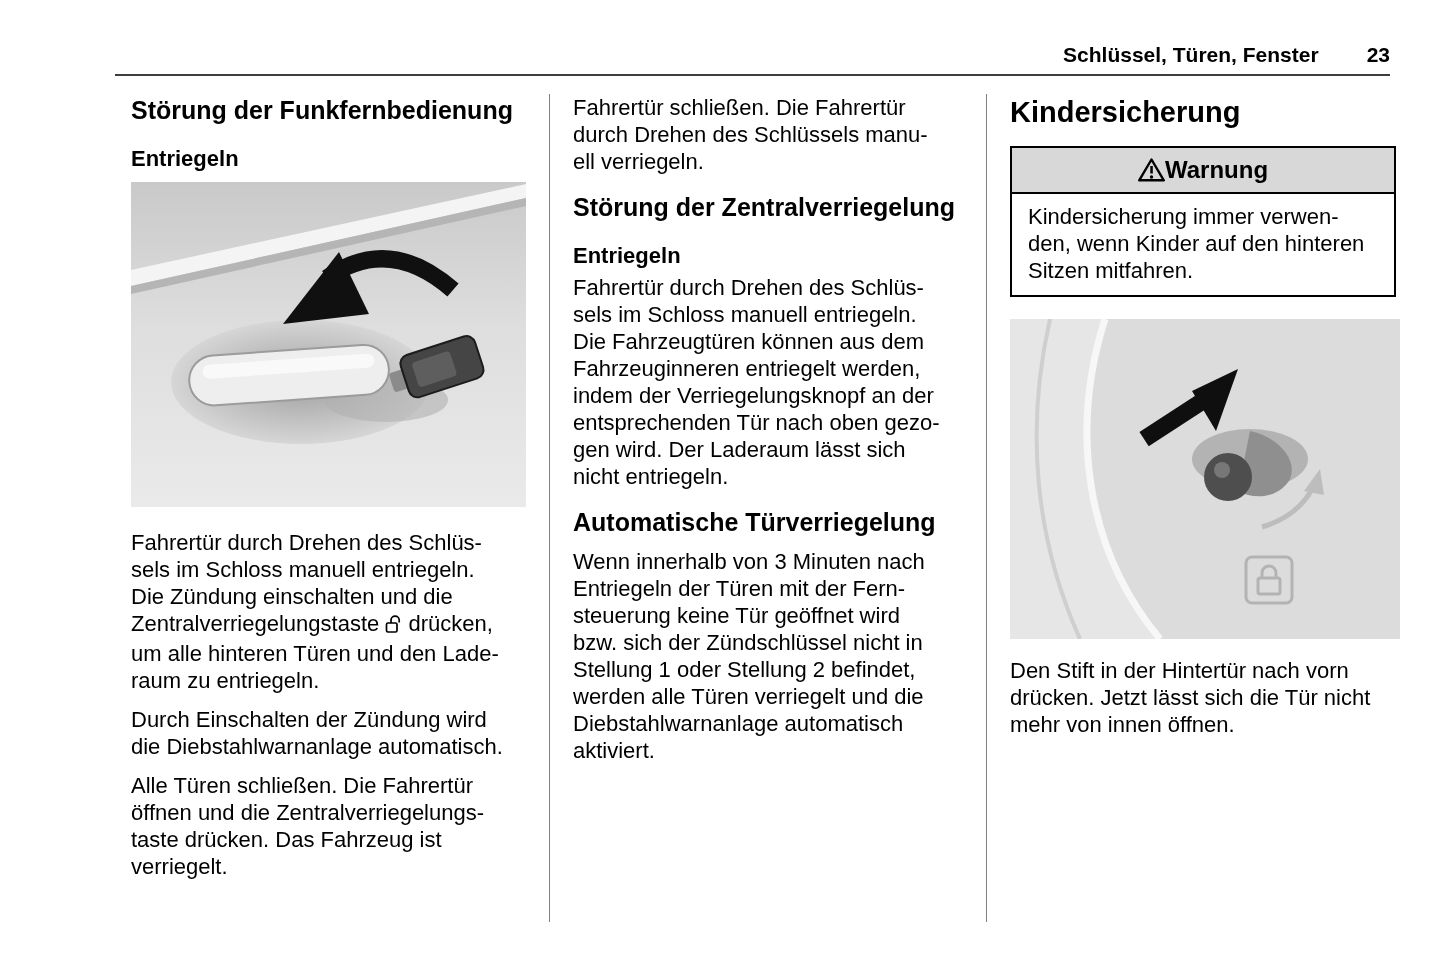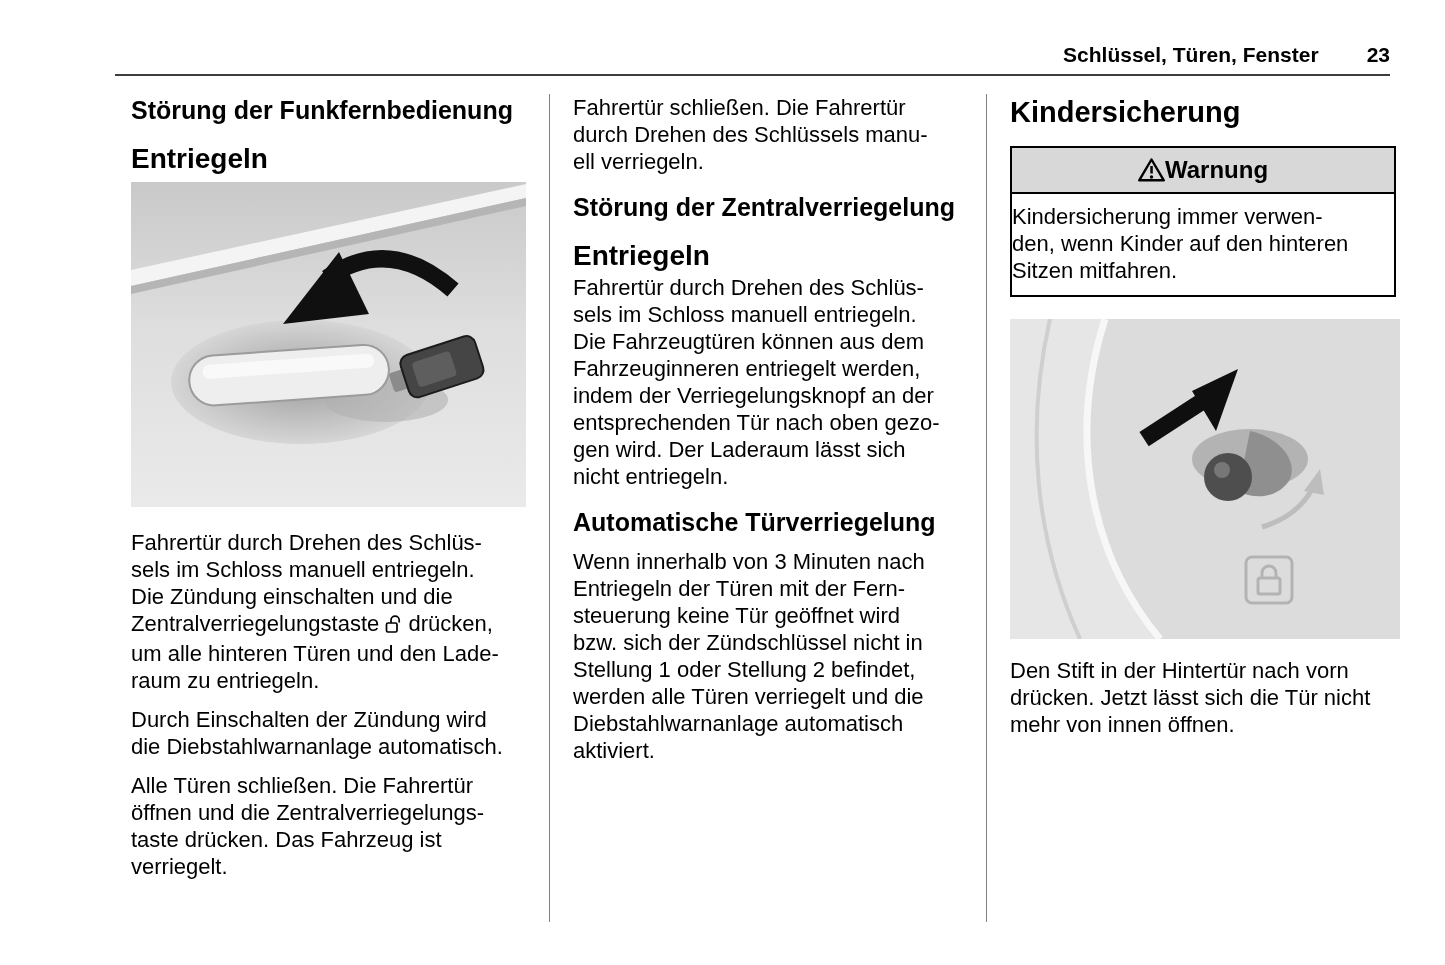--- a/index.html
+++ b/index.html
@@ -38,39 +38,39 @@
 
   
   p {
     font-size: 22px; line-height: 27px;
     margin: 0 0 12px 0;
     white-space: pre-line;
   }
   h1 { font-size: 29px; font-weight: bold; margin: 2px 0 18px 0; line-height: 32px; }
   h2 { font-size: 25px; font-weight: bold; margin: 18px 0 12px 0; line-height: 28px; }
   h2.first { margin-top: 2px; margin-bottom: 0; }
-  h3 { font-size: 28px; font-weight: bold; margin: 22px 0 5px 0; line-height: 26px; }
+  h3 { font-size: 22px; font-weight: bold; margin: 22px 0 5px 0; line-height: 26px; }
 
   .inline-icon { display: inline-block; vertical-align: -3px; }
 
   
   .illus { margin: 10px 0 22px 0; line-height: 0; }
   .illus svg { display: block; }
   .illus-2 { margin: 22px 0 18px 0; }
 
   
   .warn-box { border: 2px solid #000; width: 386px; box-sizing: border-box; }
   .warn-head {
     height: 44px; background: #d8d8d8; border-bottom: 2px solid #000;
     display: flex; align-items: center; justify-content: center; gap: 0;
     font-weight: bold; font-size: 24px;
   }
   .warn-head svg { display: block; }
   .warn-body {
-    padding: 9px 12px 11px 0;
+    padding: 9px 12px 11px 16px;
     font-size: 22px; line-height: 27px;
     white-space: pre-line;
   }
 </style>
 </head>
 <body>
 
 <div class="page">
 
   <div class="header">

